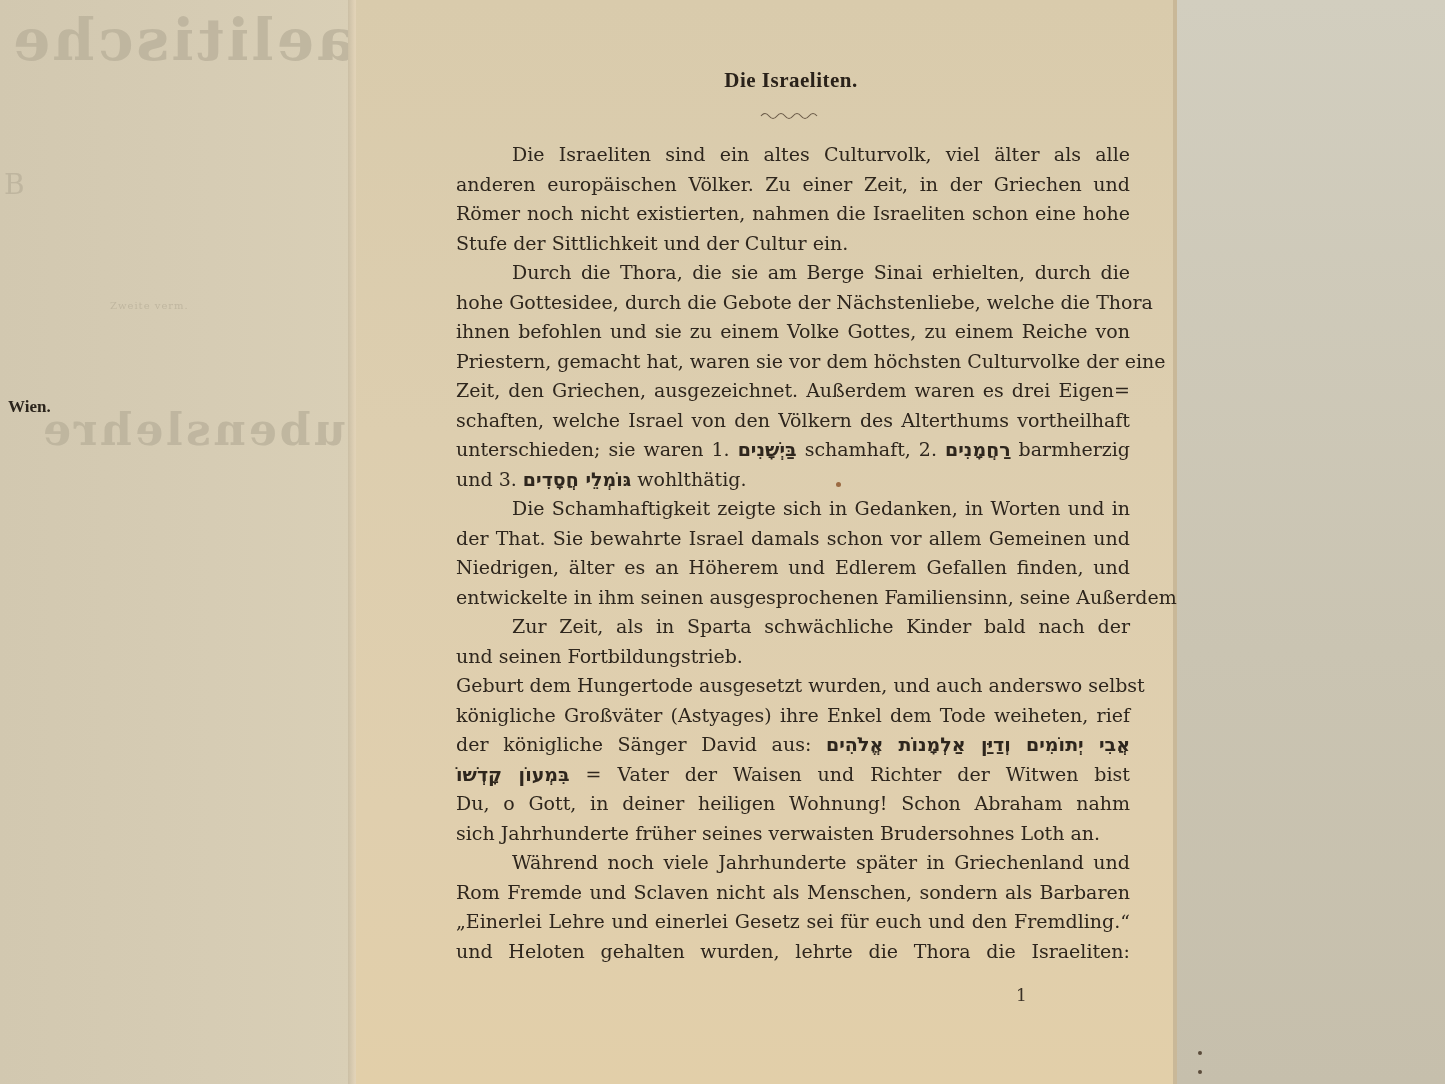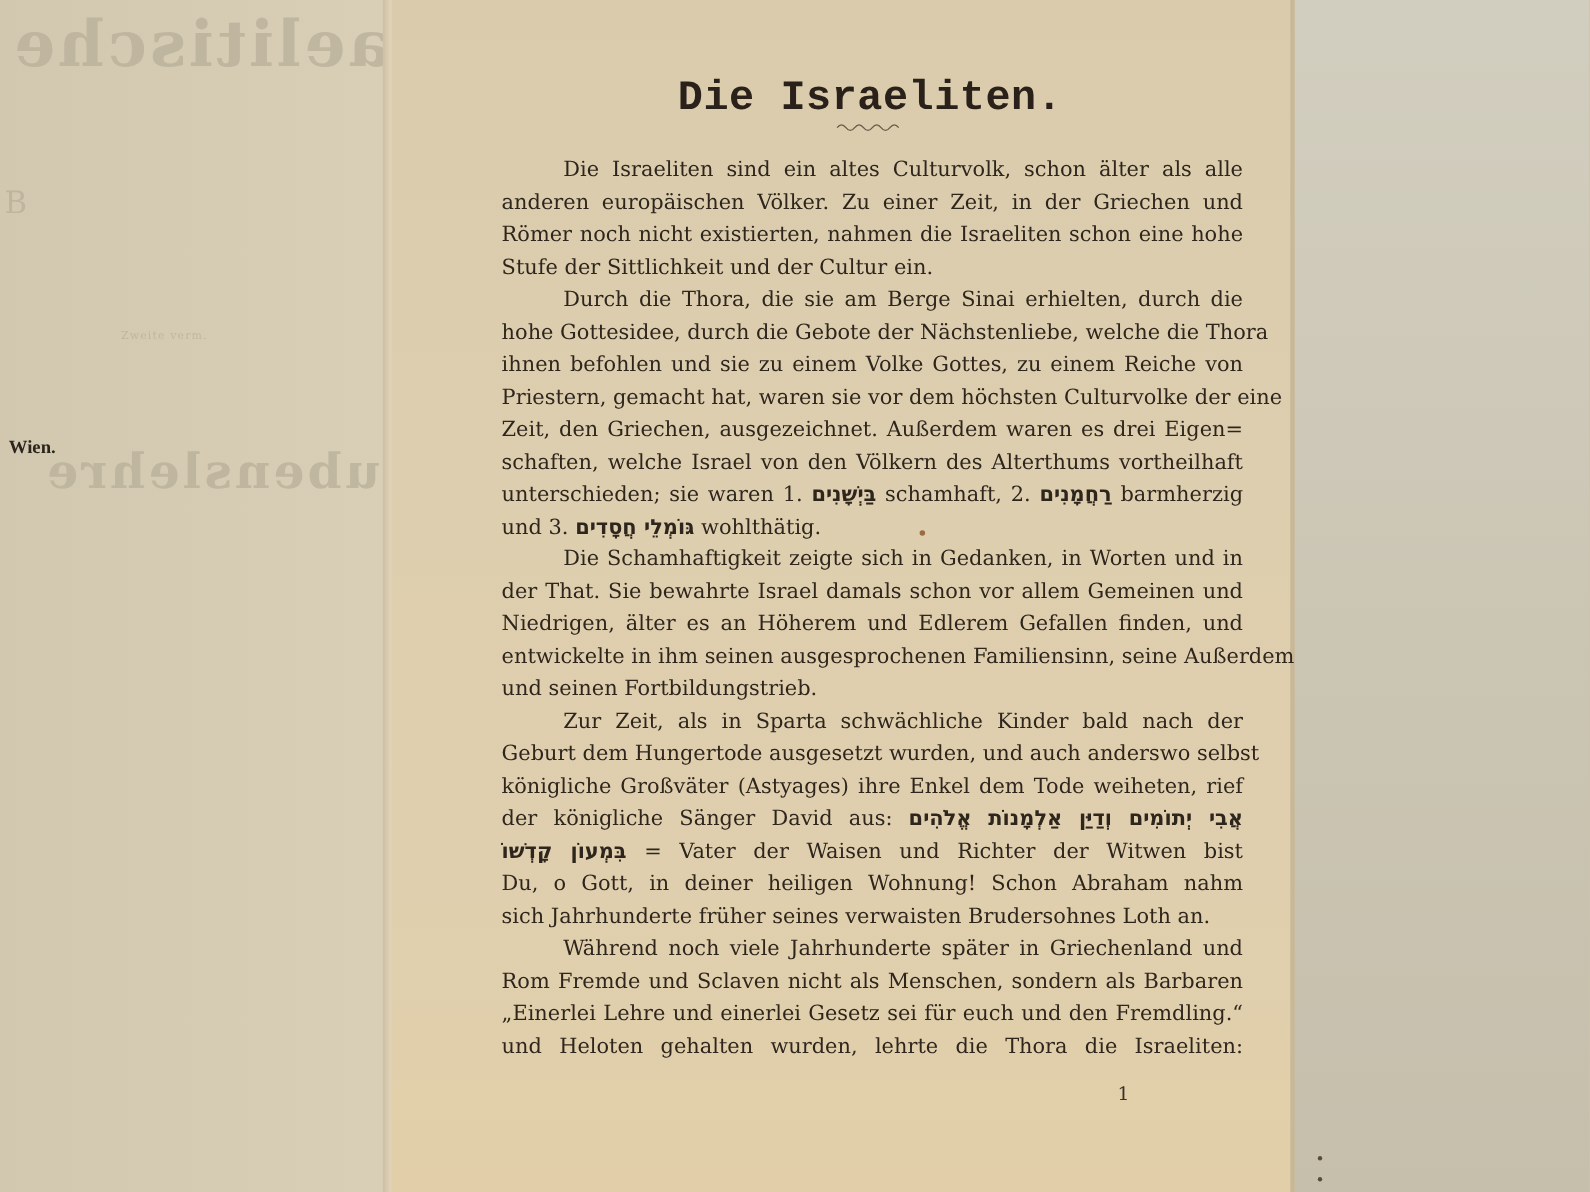--- a/index.html
+++ b/index.html
@@ -44,22 +44,22 @@
   }
   .page-number-ghost-dots {
     position: absolute; left: 1198px; top: 1040px; width: 14px; height: 4px;
   }
   .page-number-ghost-dots span {
     display: inline-block; width: 4px; height: 4px; border-radius: 50%; background: #5a4b3a; margin-right: 4px;
   }
 
   .title {
     position: absolute; left: 456px; width: 670px; top: 68px; text-align: center;
-    font-size: 38px; font-weight: bold; color: #2a221a; letter-spacing: .5px;
-    font-family: Liberation Mono, monospace;
+    font-size: 21px; font-weight: bold; color: #2a221a; letter-spacing: .5px;
+    font-family: Liberation Serif, serif;
   }
   .ornament {
     position: absolute; left: 760px; top: 110px; width: 62px; height: 12px;
   }
   .body-text {
     position: absolute; left: 456px; top: 140px; width: 674px;
     font-family: "DejaVu Serif", serif; font-size: 19px; color: #2e261d;
   }
   .line {
     height: 29.5px; line-height: 29.5px; white-space: nowrap;
@@ -88,38 +88,38 @@
 <div class="backdrop"></div>
 <div class="page"></div>
 <div class="page-edge"></div>
 
 <div class="title">Die Israeliten.</div>
 <svg class="ornament" viewBox="0 0 62 12">
   <path d="M1 6 Q5 1 9 6 T17 6 T25 6 T33 6 T41 6 T49 6 T57 6" fill="none" stroke="#6a5a48" stroke-width="1.2"></path>
 </svg>
 
 <div class="body-text" id="body-text">
-    <div class="line indent"><span>Die Israeliten sind ein altes Culturvolk, schon älter als alle</span> </div>
+    <div class="line indent"><span>Die Israeliten sind ein altes Culturvolk, viel älter als alle</span> </div>
     <div class="line"><span>anderen europäischen Völker. Zu einer Zeit, in der Griechen und</span> </div>
     <div class="line"><span>Römer noch nicht existierten, nahmen die Israeliten schon eine hohe</span> </div>
     <div class="line last"><span>Stufe der Sittlichkeit und der Cultur ein.</span> </div>
     <div class="line indent"><span>Durch die Thora, die sie am Berge Sinai erhielten, durch die</span> </div>
     <div class="line"><span>hohe Gottesidee, durch die Gebote der Nächstenliebe, welche die Thora</span> </div>
     <div class="line"><span>ihnen befohlen und sie zu einem Volke Gottes, zu einem Reiche von</span> </div>
     <div class="line"><span>Priestern, gemacht hat, waren sie vor dem höchsten Culturvolke der eine</span> </div>
     <div class="line"><span>Zeit, den Griechen, ausgezeichnet. Außerdem waren es drei Eigen=</span> </div>
     <div class="line"><span>schaften, welche Israel von den Völkern des Alterthums vortheilhaft</span> </div>
     <div class="line"><span>unterschieden; sie waren 1.</span> <span class="hebrew">בַּיְשָׁנִים</span> <span>schamhaft, 2.</span> <span class="hebrew">רַחֲמָנִים</span> <span>barmherzig</span> </div>
     <div class="line last"><span>und 3.</span> <span class="hebrew">גּוֹמְלֵי חֲסָדִים</span> <span>wohlthätig.</span> </div>
     <div class="line indent"><span>Die Schamhaftigkeit zeigte sich in Gedanken, in Worten und in</span> </div>
     <div class="line"><span>der That. Sie bewahrte Israel damals schon vor allem Gemeinen und</span> </div>
     <div class="line"><span>Niedrigen, älter es an Höherem und Edlerem Gefallen finden, und</span> </div>
     <div class="line"><span>entwickelte in ihm seinen ausgesprochenen Familiensinn, seine Außerdem</span> </div>
+    <div class="line indent"><span>Zur Zeit, als in Sparta schwächliche Kinder bald nach der</span> </div>
     <div class="line last"><span>und seinen Fortbildungstrieb.</span> </div>
-    <div class="line indent"><span>Zur Zeit, als in Sparta schwächliche Kinder bald nach der</span> </div>
     <div class="line"><span>Geburt dem Hungertode ausgesetzt wurden, und auch anderswo selbst</span> </div>
     <div class="line"><span>königliche Großväter (Astyages) ihre Enkel dem Tode weiheten, rief</span> </div>
     <div class="line"><span>der königliche Sänger David aus:</span> <span class="hebrew">אֲבִי יְתוֹמִים וְדַיַּן אַלְמָנוֹת אֱלֹהִים</span> </div>
     <div class="line"><span class="hebrew">בִּמְעוֹן קָדְשׁוֹ</span> <span>= Vater der Waisen und Richter der Witwen bist</span> </div>
     <div class="line"><span>Du, o Gott, in deiner heiligen Wohnung! Schon Abraham nahm</span> </div>
     <div class="line last"><span>sich Jahrhunderte früher seines verwaisten Brudersohnes Loth an.</span> </div>
     <div class="line indent"><span>Während noch viele Jahrhunderte später in Griechenland und</span> </div>
     <div class="line"><span>Rom Fremde und Sclaven nicht als Menschen, sondern als Barbaren</span> </div>
     <div class="line"><span>„Einerlei Lehre und einerlei Gesetz sei für euch und den Fremdling.“</span> </div>
     <div class="line"><span>und Heloten gehalten wurden, lehrte die Thora die Israeliten:</span> </div>

